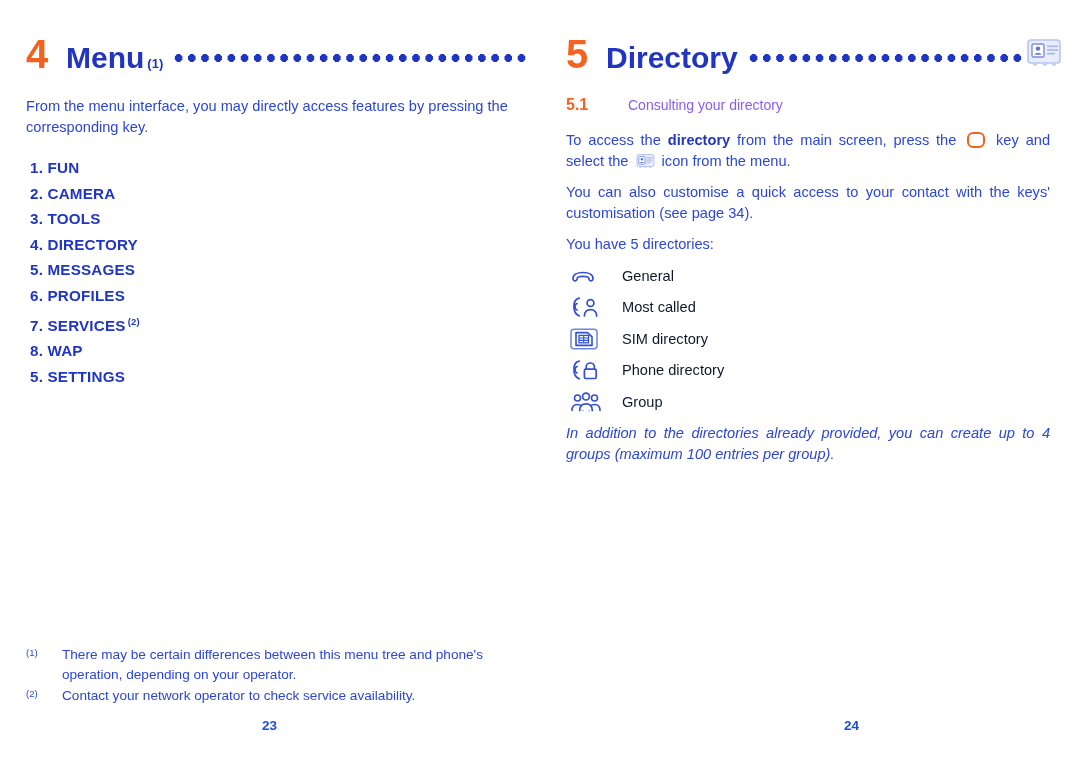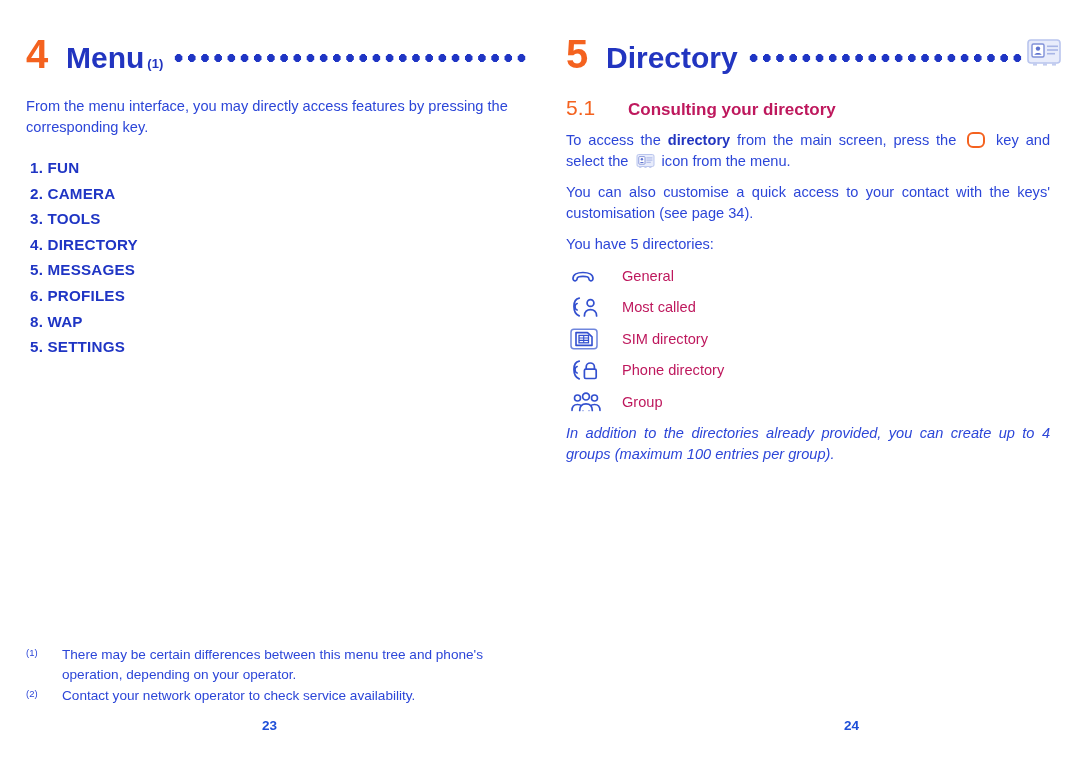--- a/index.html
+++ b/index.html
@@ -127,30 +127,30 @@
 
   
   .subhead {
     position: absolute;
     left: 0;
     top: 96px;
     display: flex;
     align-items: baseline;
   }
   .subhead-num {
-    font-size: 21px;
-    font-weight: normal;
+    font-size: 16px;
+    font-weight: bold;
     color: #f4621f;
     width: 62px;
     flex: none;
   }
   .subhead-title {
-    font-size: 17px;
-    font-weight: bold;
-    color: #be185d;
+    font-size: 14px;
+    font-weight: normal;
+    color: #8b5cf6;
     white-space: nowrap;
   }
 
   
   .dir-list {
     position: absolute;
     left: 0;
     top: 260px;
     width: 420px;
   }
@@ -162,21 +162,21 @@
   .dir-icon {
     width: 52px;
     flex: none;
     display: flex;
     align-items: center;
     justify-content: flex-start;
     padding-left: 4px;
   }
   .dir-label {
     font-size: 14.6px;
-    color: #be185d;
+    color: #0f172a;
     line-height: 20px;
     white-space: nowrap;
   }
 
   
   .inline-key {
     display: inline-block;
     width: 18px;
     height: 16px;
     border: 2.1px solid #f4621f;
@@ -246,20 +246,21 @@
 
     <div class="para" style="left:0; top:96px; width:487px;">From the menu interface, you may directly access features by pressing the corresponding key.</div>
 
     <div class="menu-list">
       <div class="menu-item"><span>1. FUN</span></div>
       <div class="menu-item"><span>2. CAMERA</span></div>
       <div class="menu-item"><span>3. TOOLS</span></div>
       <div class="menu-item"><span>4. DIRECTORY</span></div>
       <div class="menu-item"><span>5. MESSAGES</span></div>
       <div class="menu-item"><span>6. PROFILES</span></div>
+      <div class="menu-item"><span>7. SERVICES</span><sup>(2)</sup></div>
       <div class="menu-item"><span>8. WAP</span></div>
       <div class="menu-item"><span>5. SETTINGS</span></div>
     </div>
 
     <div class="footnotes">
       <div class="footnote">
         <span class="footnote-mark">(1)</span>
         <span class="footnote-text">There may be certain differences between this menu tree and phone's operation, depending on your operator.</span>
       </div>
       <div class="footnote">

